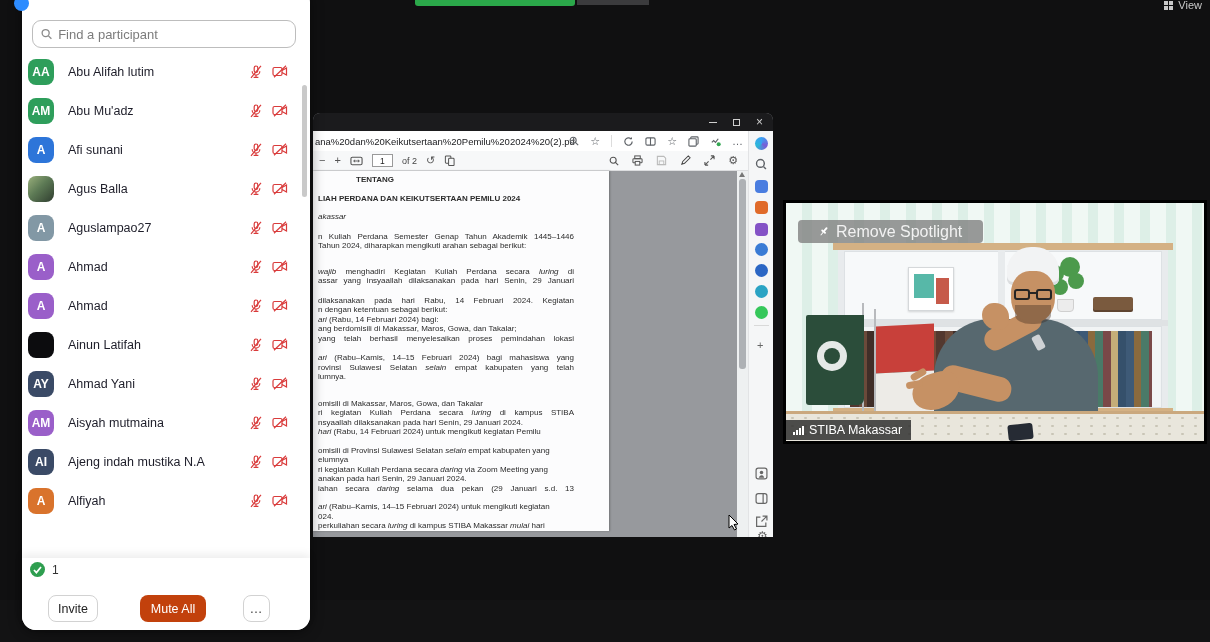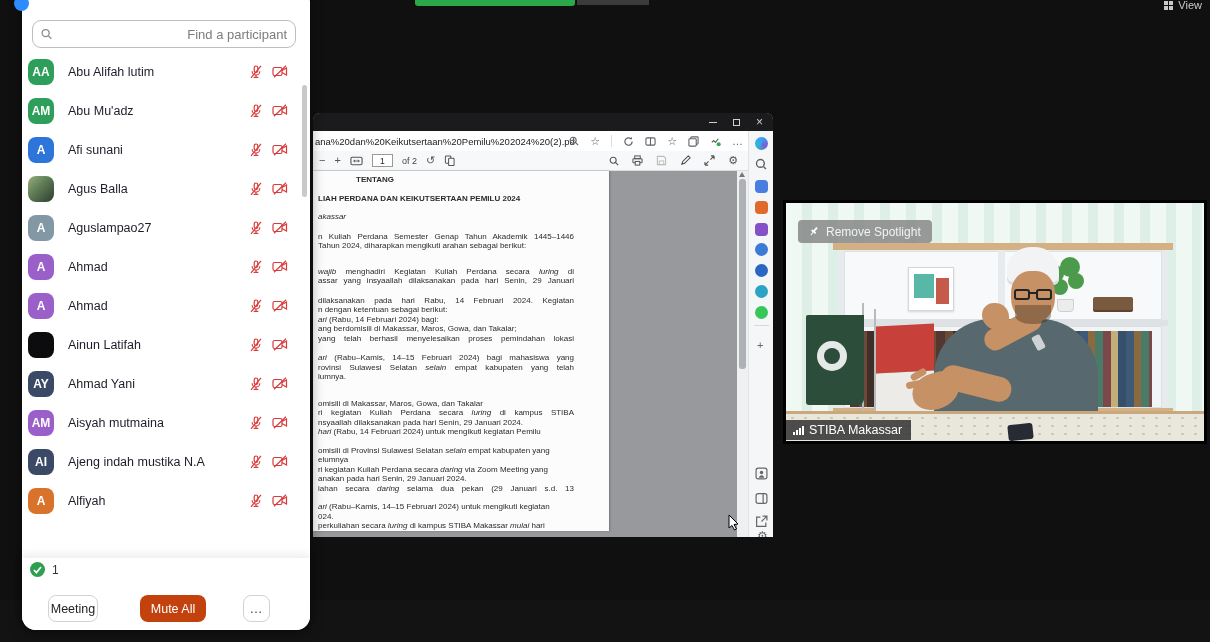--- a/index.html
+++ b/index.html
@@ -118,39 +118,39 @@
   .watch { position:absolute; left:248px; top:132px; width:9px; height:15px; background:#cfd2d5;
            border-radius:2px; transform:rotate(-28deg); }
   .forearm2 { position:absolute; left:154px; top:168px; width:72px; height:25px; background:#c69164;
               border-radius:12px; transform:rotate(14deg); }
   .hand2 { position:absolute; left:126px; top:170px; width:48px; height:36px; background:#c69164;
            border-radius:55% 40% 60% 50%; transform:rotate(-16deg); }
   .finger { position:absolute; width:17px; height:7px; background:#c69164; border-radius:4px; }
   .phone { position:absolute; left:222px; top:221px; width:25px; height:16px; background:#262b34;
            border-radius:3px; transform:rotate(-6deg); }
   .spotlight { position:absolute; left:12px; top:17px; height:23px; display:flex; align-items:center;
-               gap:6px; padding:0 11px; background:rgba(125,125,125,.78); border-radius:4px;
-               color:#f2f2f2; font-size:12px; }
+               gap:6px; padding:0 21px; background:rgba(125,125,125,.78); border-radius:4px;
+               color:#f2f2f2; font-size:16px; }
   .vid-label { position:absolute; left:0; top:217px; height:20px; display:flex; align-items:center;
                gap:5px; padding:0 9px 0 7px; background:rgba(42,42,42,.82); color:#fff; font-size:12.5px; }
   .sig { display:flex; align-items:flex-end; gap:1px; height:10px; }
   .sig span { width:2px; background:#fff; }
 
   
   .toolbar { position:absolute; left:0; top:600px; width:1210px; height:42px; background:#131314; z-index:5; }
 
   
   .panel { position:absolute; left:22px; top:-12px; width:288px; height:642px; background:#fff;
            border-radius:14px; z-index:50; box-shadow:0 2px 14px rgba(0,0,0,.45); }
   .blue-dot { position:absolute; left:-8px; top:8px; width:15px; height:15px; border-radius:50%;
               background:#2d8cff; z-index:55; }
   .search { position:absolute; left:10px; top:32px; width:264px; height:28px; border:1.5px solid #bdbdbd;
             border-radius:9px; display:flex; align-items:center; padding:0 8px; gap:6px; background:#fff; }
   .search input { border:none; outline:none; width:100%; font-size:13px; color:#333;
-                  font-family:"Liberation Sans", sans-serif; background:transparent;text-align:right; }
+                  font-family:"Liberation Sans", sans-serif; background:transparent; }
   .search input::placeholder { color:#7c7c7c; }
   .plist { position:absolute; left:0; top:64px; width:100%; height:506px; overflow:hidden; }
   .p-row { display:flex; align-items:center; height:39px; padding:0 22px 0 6px; }
   .avatar { width:26px; height:26px; border-radius:8px; color:#fff; font-size:12px; font-weight:bold;
             display:flex; align-items:center; justify-content:center; flex:0 0 26px; }
   .p-name { flex:1; margin-left:14px; font-size:12.5px; color:#1d1d29; white-space:nowrap;
             overflow:hidden; }
   .p-icons { display:flex; align-items:center; gap:9px; }
   .pscroll { position:absolute; right:3px; top:97px; width:5px; height:112px; background:#c9c9c9;
              border-radius:3px; }
@@ -767,19 +767,19 @@
 
     <div class="pfooter">
       <div class="ready">
         <span class="check">
           <svg width="9" height="8" viewBox="0 0 9 8">
               <path d="M1 4l2.4 2.6L8 1" fill="none" stroke="#fff" stroke-width="1.7"></path>
             </svg>
         </span>
         <span>1</span>
       </div>
-      <div class="btn btn-invite">Meeting</div>
+      <div class="btn btn-invite">Invite</div>
       <div class="btn btn-mute">Mute All</div>
       <div class="btn btn-more">…</div>
     </div>
   </div>
 
 </div>
 
 </body></html>

